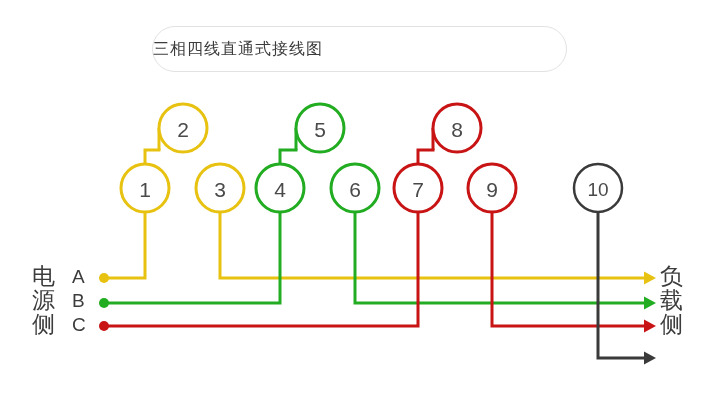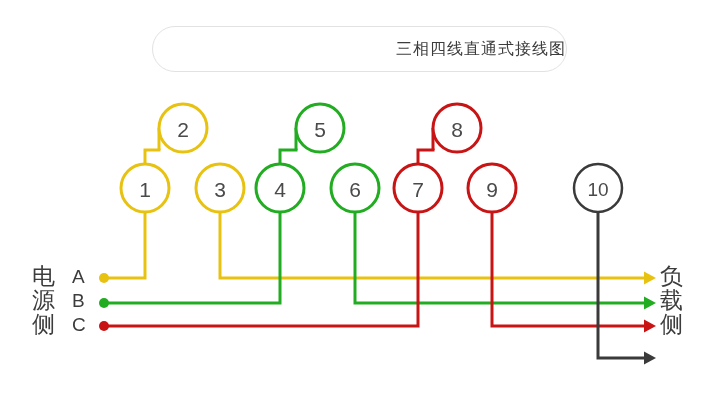--- a/index.html
+++ b/index.html
@@ -26,21 +26,21 @@
     left: 152px;
     top: 26px;
     width: 415px;
     height: 46px;
     box-sizing: border-box;
     border: 1px solid #e2e2e2;
     border-radius: 23px;
     background: #ffffff;
     display: flex;
     align-items: center;
-    justify-content: flex-end;
+    justify-content: flex-start;
   }
   .title-text {
     font-size: 16px;
     color: #3c3c3c;
     letter-spacing: 1px;
     font-family: "Liberation Sans", "DejaVu Sans", sans-serif;
   }
   svg.wire-layer {
     position: absolute;
     left: 0;

